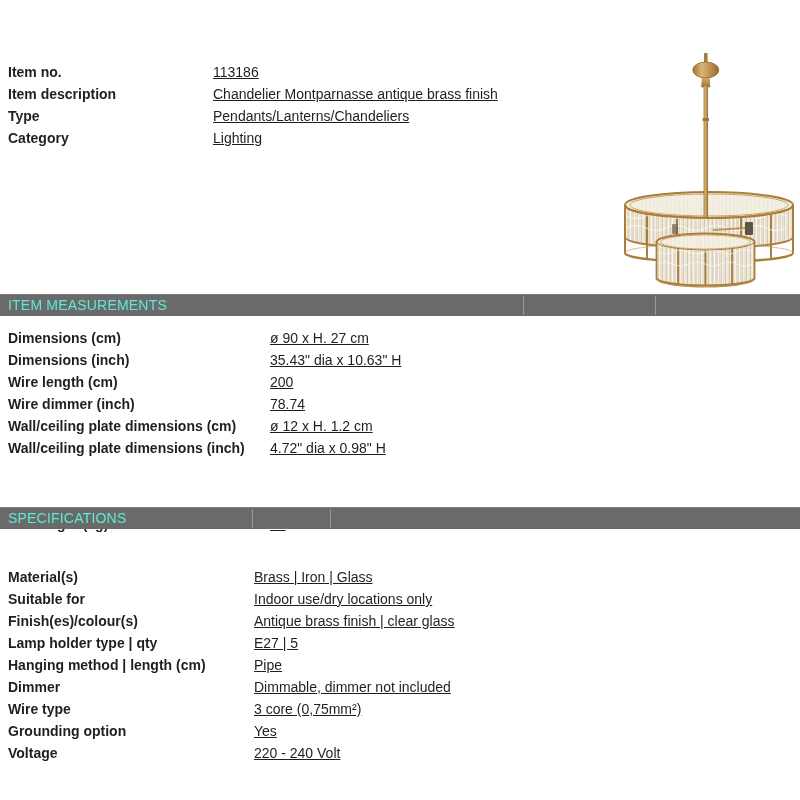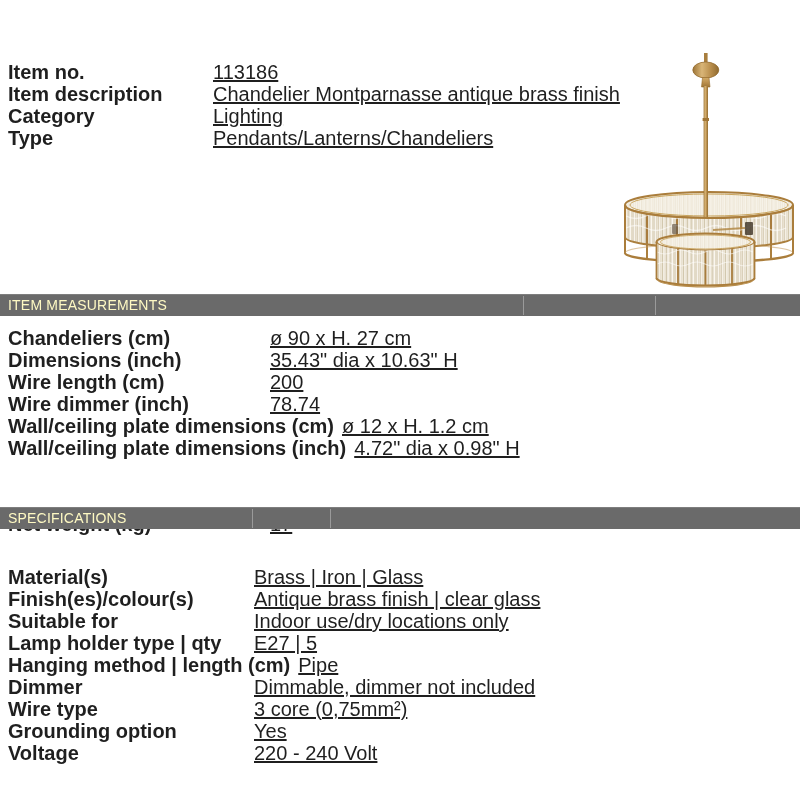--- a/index.html
+++ b/index.html
@@ -2,56 +2,56 @@
 <html><head>
 <meta charset="utf-8">
 <style>
   html,body{margin:0;padding:0;background:#ffffff;}
   .page{
     position:relative;width:800px;height:800px;background:#ffffff;overflow:hidden;
     font-family:"Liberation Sans","DejaVu Sans",sans-serif;
     color:#1f1f1f;-webkit-font-smoothing:antialiased;
   }
   .section{position:absolute;left:0;width:800px;}
-  .row{display:flex;height:22px;line-height:22px;font-size:20px;}
+  .row{display:flex;height:22px;line-height:22px;font-size:14px;}
   .lbl{font-weight:bold;padding-left:8px;white-space:nowrap;box-sizing:border-box;}
   .val{white-space:nowrap;margin-left:8px;text-decoration:underline;}
   .info  .lbl{flex:0 0 205px;}
   .meas  .lbl{flex:0 0 262px;}
   .spec  .lbl{flex:0 0 246px;}
   .hbar{
     position:absolute;left:0;width:800px;height:22px;box-sizing:border-box;
     background:#6a6a6a;border-top:1px solid #7e7e7e;
-    color:#fef9c3;font-size:14px;line-height:21px;padding-left:8px;
+    color:#5eead4;font-size:14px;line-height:21px;padding-left:8px;
     letter-spacing:.2px;
   }
   .hbar .cell-divider{position:absolute;top:1px;bottom:1px;width:1px;background:#9a9a9a;}
   .photo{position:absolute;left:620px;top:40px;width:180px;height:255px;}
 </style>
 </head>
 <body>
 
 <div class="page">
 
   <div class="section info" style="top:61px;">
     <div class="row">
       <div class="lbl">Item no.</div>
       <div class="val">113186</div>
     </div>
     <div class="row">
       <div class="lbl">Item description</div>
       <div class="val">Chandelier Montparnasse antique brass finish</div>
     </div>
     <div class="row">
+      <div class="lbl">Type</div>
+      <div class="val">Pendants/Lanterns/Chandeliers</div>
+    </div>
+    <div class="row">
       <div class="lbl">Category</div>
       <div class="val">Lighting</div>
-    </div>
-    <div class="row">
-      <div class="lbl">Type</div>
-      <div class="val">Pendants/Lanterns/Chandeliers</div>
     </div>
   </div>
 
   <svg class="photo" viewBox="0 0 180 255" aria-label="chandelier">
     <defs>
       <linearGradient id="brassV" x1="0" y1="0" x2="0" y2="1">
         <stop offset="0" stop-color="#d2ab68"></stop>
           <stop offset="0.5" stop-color="#bc9150"></stop>
           <stop offset="1" stop-color="#a07637"></stop>
       </linearGradient>
@@ -151,21 +151,21 @@
   </svg>
 
   <div class="hbar" style="top:294px;">
     <span>ITEM MEASUREMENTS</span>
     <div class="cell-divider" style="left:523px;"></div>
     <div class="cell-divider" style="left:655px;"></div>
   </div>
 
   <div class="section meas" style="top:327px;">
     <div class="row">
-      <div class="lbl">Chandeliers (cm)</div>
+      <div class="lbl">Dimensions (cm)</div>
       <div class="val">ø 90 x H. 27 cm</div>
     </div>
     <div class="row">
       <div class="lbl">Dimensions (inch)</div>
       <div class="val">35.43" dia x 10.63" H</div>
     </div>
     <div class="row">
       <div class="lbl">Wire length (cm)</div>
       <div class="val">200</div>
     </div>
@@ -195,28 +195,28 @@
     <div class="cell-divider" style="left:252px;"></div>
     <div class="cell-divider" style="left:330px;"></div>
   </div>
 
   <div class="section spec" style="top:538px;margin-top:28px;">
     <div class="row">
       <div class="lbl">Material(s)</div>
       <div class="val">Brass | Iron | Glass</div>
     </div>
     <div class="row">
+      <div class="lbl">Suitable for</div>
+      <div class="val">Indoor use/dry locations only</div>
+    </div>
+    <div class="row">
       <div class="lbl">Finish(es)/colour(s)</div>
       <div class="val">Antique brass finish | clear glass</div>
     </div>
     <div class="row">
-      <div class="lbl">Suitable for</div>
-      <div class="val">Indoor use/dry locations only</div>
-    </div>
-    <div class="row">
       <div class="lbl">Lamp holder type | qty</div>
       <div class="val">E27 | 5</div>
     </div>
     <div class="row">
       <div class="lbl">Hanging method | length (cm)</div>
       <div class="val">Pipe</div>
     </div>
     <div class="row">
       <div class="lbl">Dimmer</div>
       <div class="val">Dimmable, dimmer not included</div>

